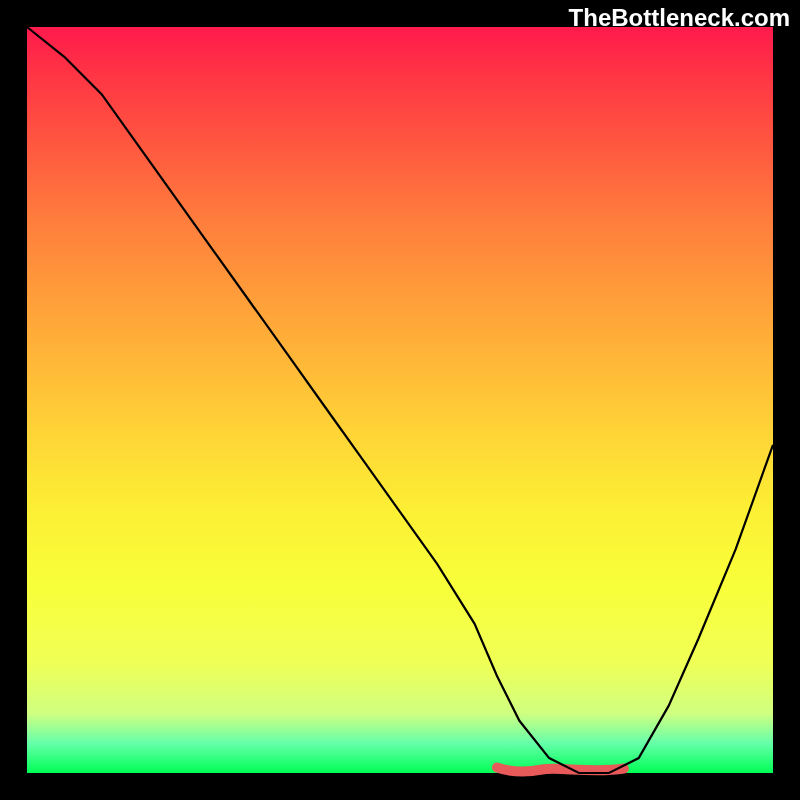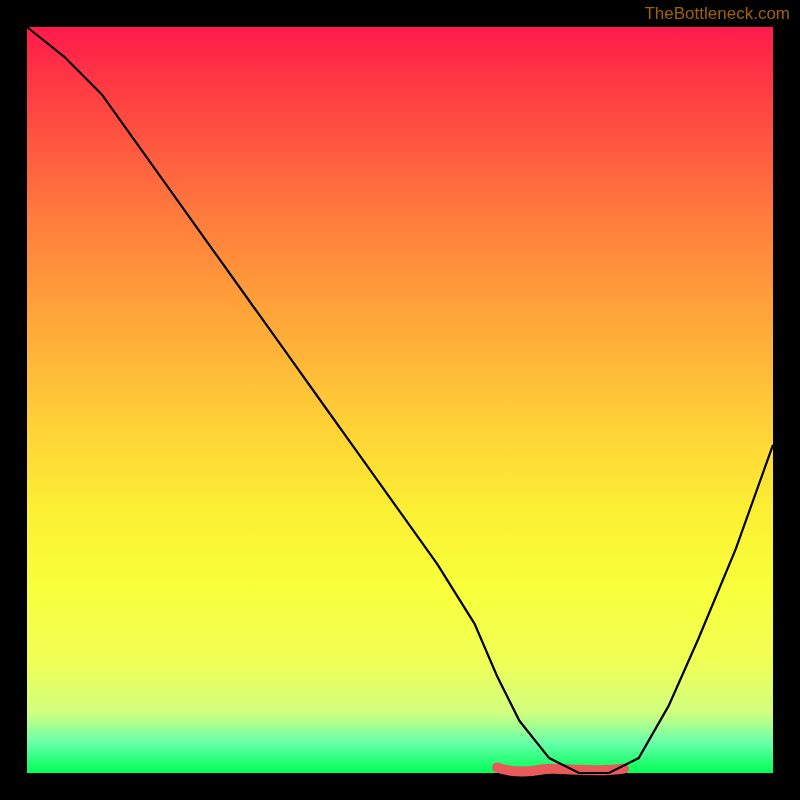--- a/index.html
+++ b/index.html
@@ -8,23 +8,23 @@
     width: 800px;
     height: 800px;
     background: #000;
     position: relative;
     font-family: Arial, sans-serif;
   }
   .watermark {
     position: absolute;
     top: 4px;
     right: 10px;
-    color: #a16207;
-    font-size: 17px;
-    font-weight: normal;
+    color: #ffffff;
+    font-size: 24px;
+    font-weight: bold;
     z-index: 10;
   }
   .plot-area {
     position: absolute;
     left: 27px;
     top: 27px;
     width: 746px;
     height: 746px;
     background: linear-gradient(to bottom,
       #ff1a4d 0%,

